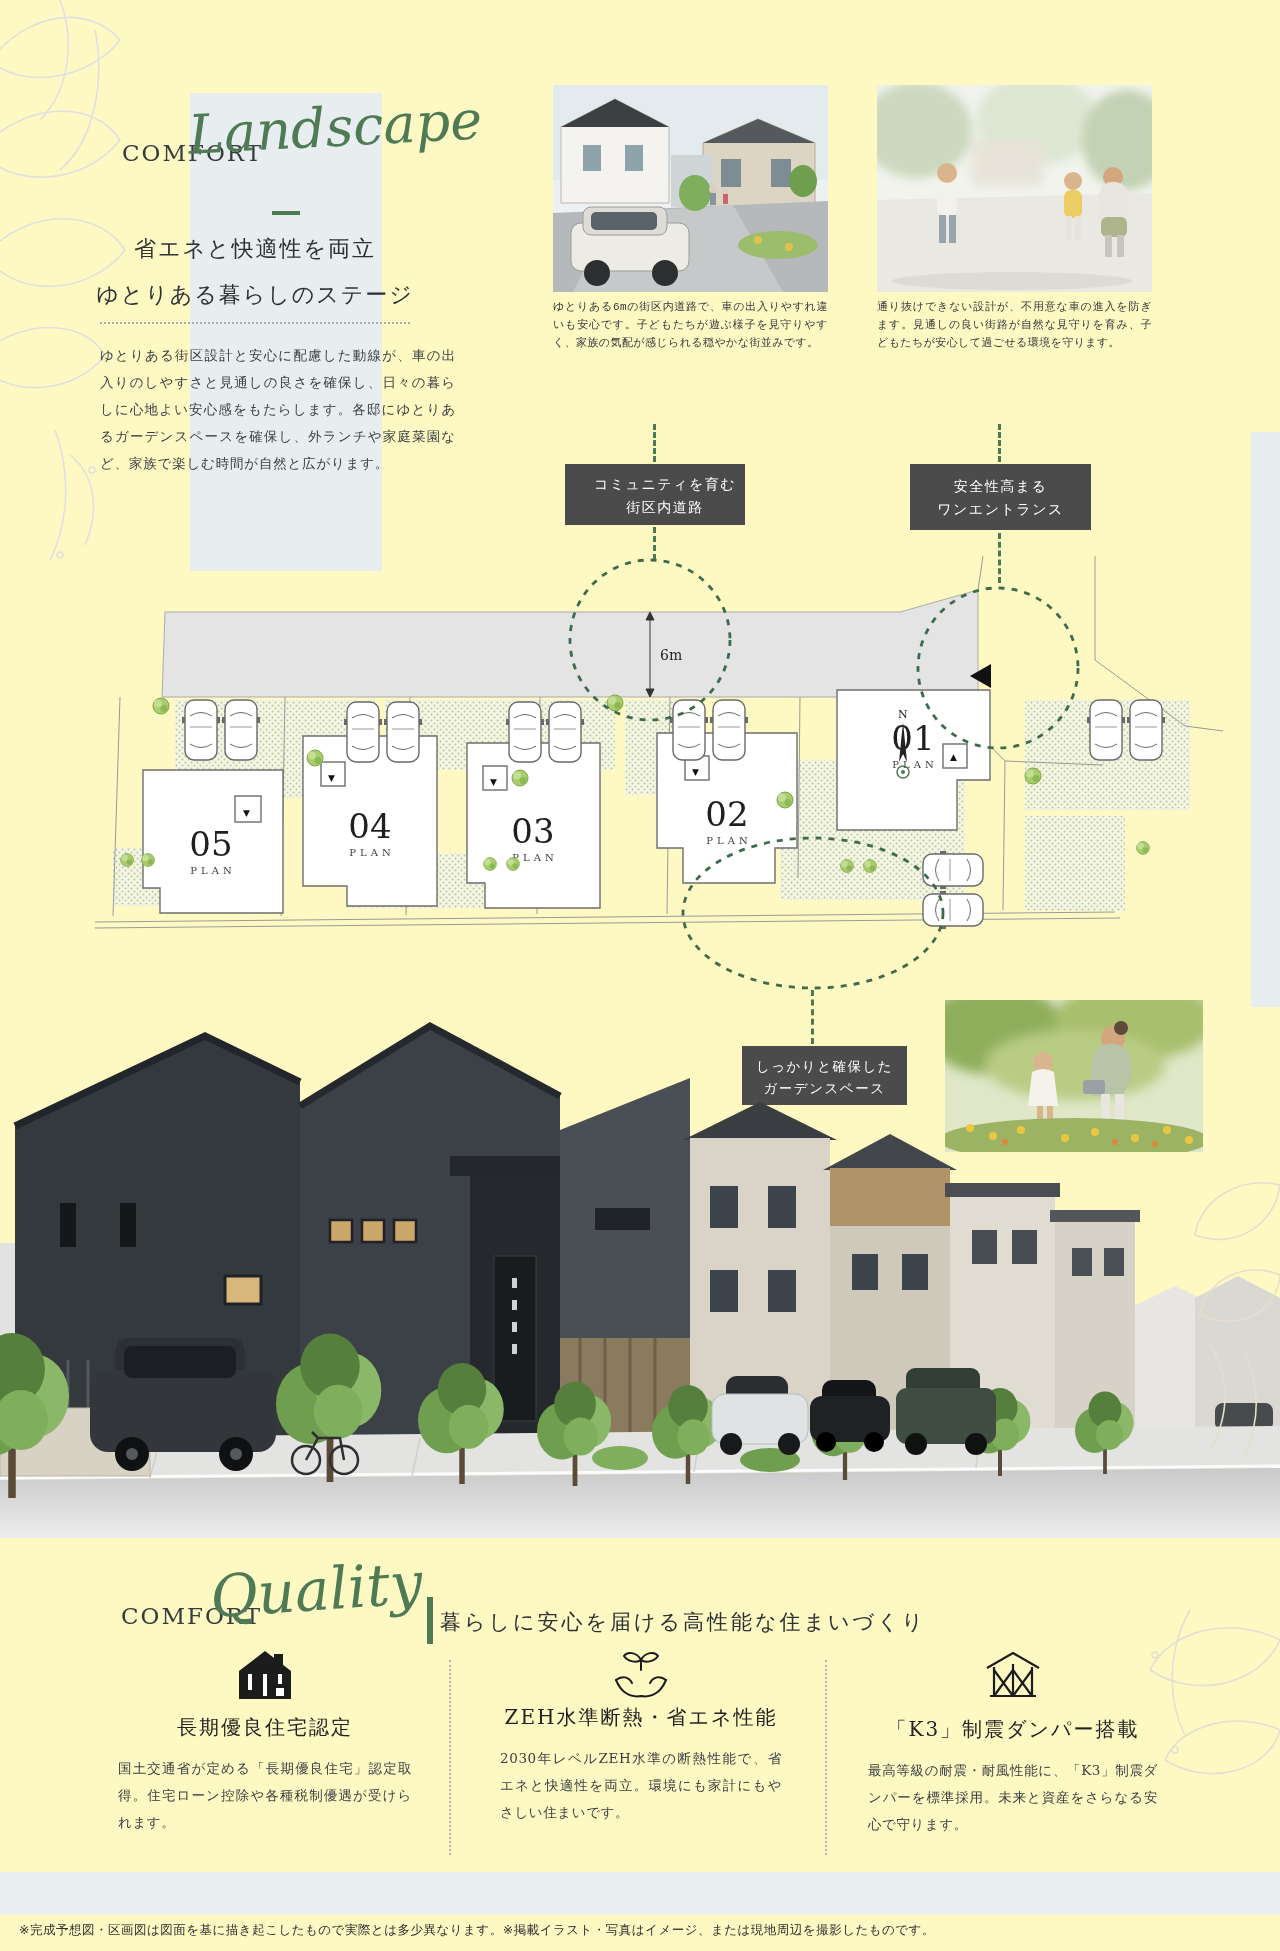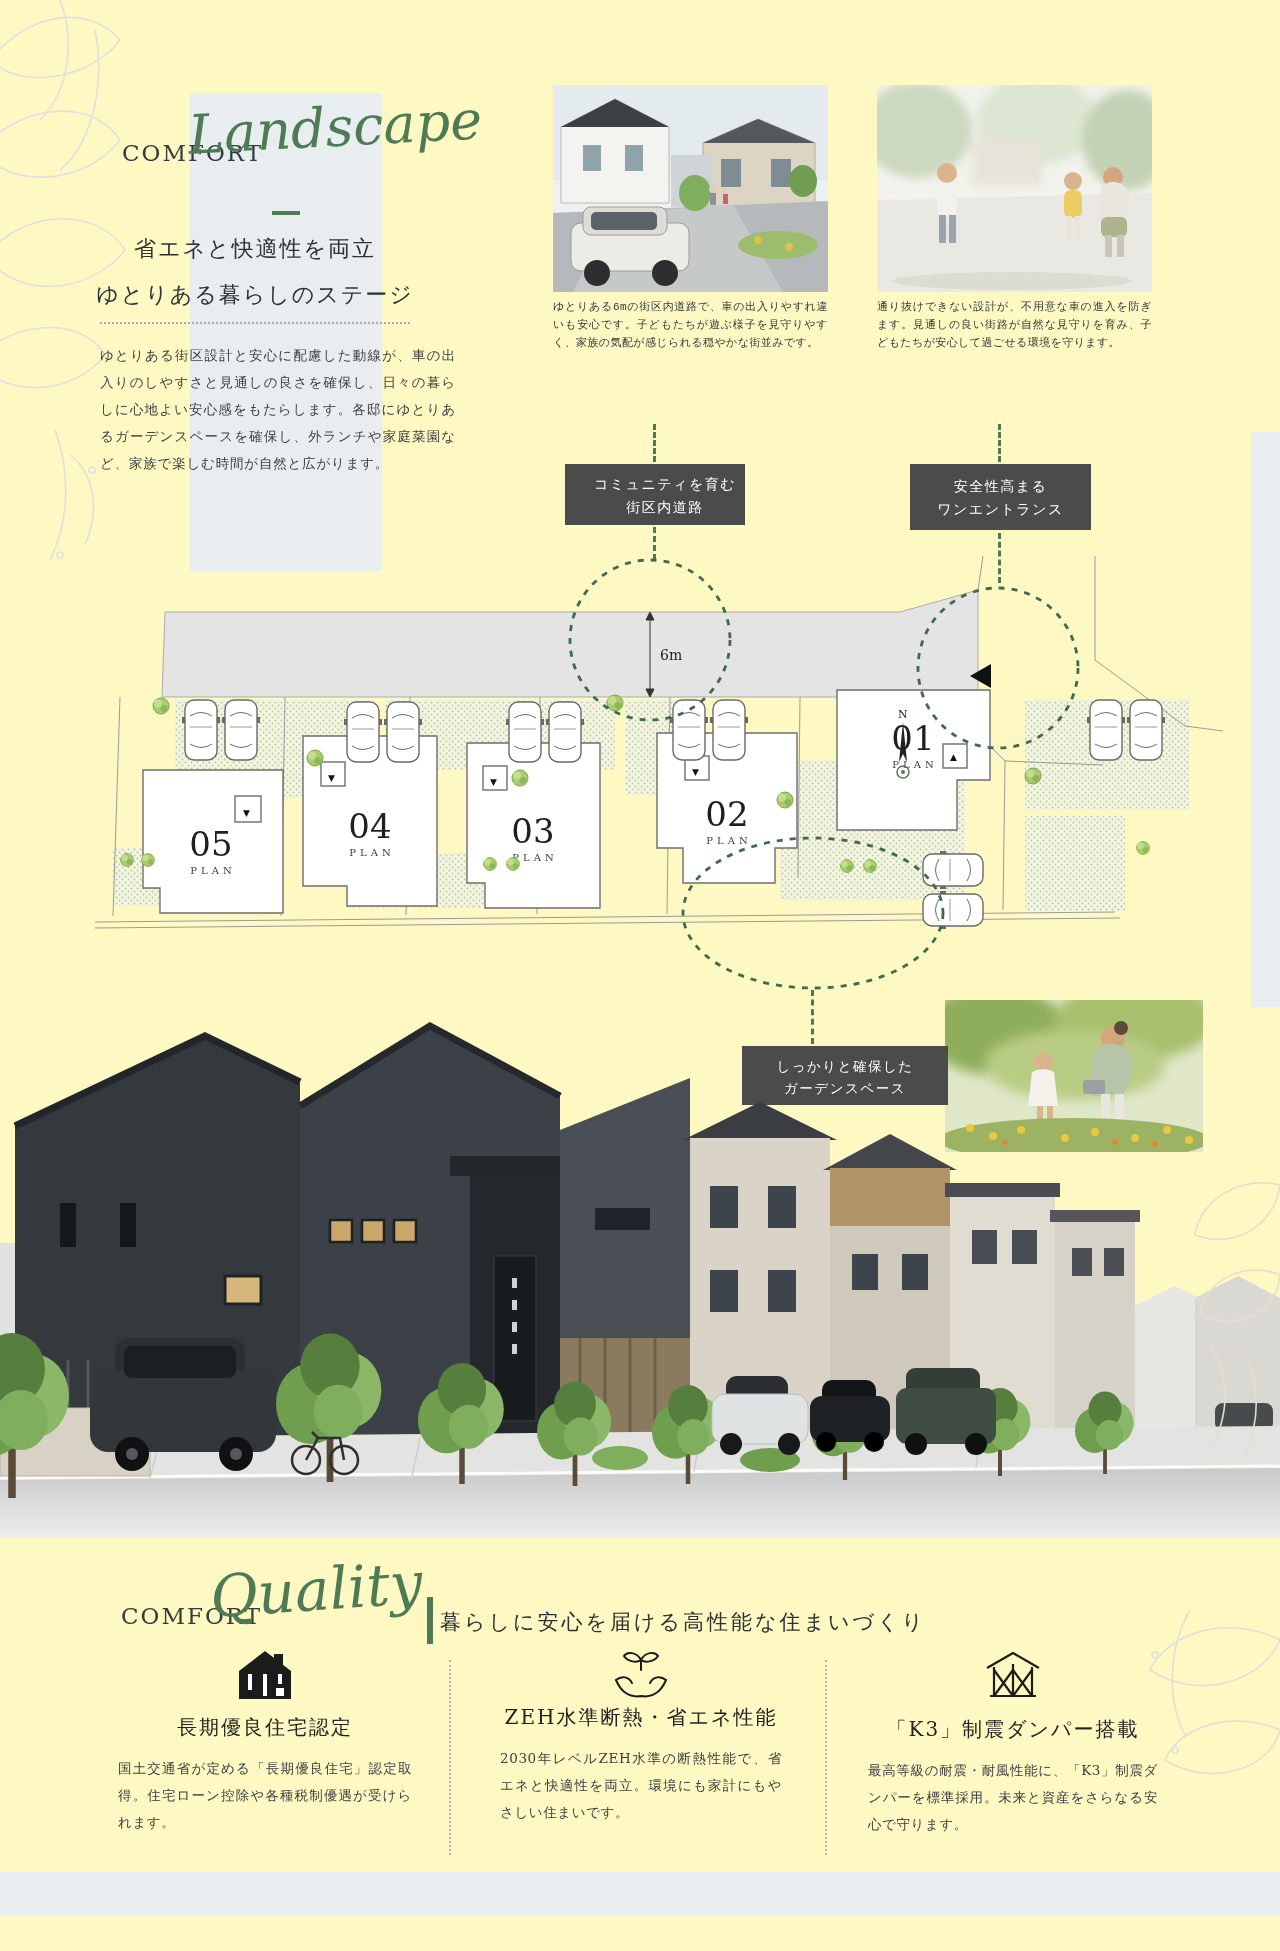--- a/index.html
+++ b/index.html
@@ -332,21 +332,21 @@
           <circle cx="244" cy="140" r="4"></circle>
       </g>
       <g fill="#d98a3c">
           <circle cx="60" cy="142" r="3"></circle>
           <circle cx="170" cy="142" r="3"></circle>
           <circle cx="210" cy="144" r="3"></circle>
         </g>
     </svg>
   </div>
 
-  <div class="abs callout" style="left:742px;top:1046px;width:206px;height:59px;font-size:13.5px;">
+  <div class="abs callout" style="left:742px;top:1046px;width:165px;height:59px;font-size:13.5px;">
     <div>しっかりと確保した</div>
     <div>ガーデンスペース</div>
   </div>
 
   <svg class="abs" style="left:0;top:1008px;" width="1280" height="530" viewBox="0 0 1280 530">
     <defs>
       <linearGradient id="roadg" x1="0" y1="0" x2="0" y2="1">
         <stop offset="0" stop-color="#c9c9c9"></stop>
           <stop offset="1" stop-color="#ededed"></stop>
       </linearGradient>
@@ -561,14 +561,15 @@
             <line x1="47" y1="20" x2="28" y2="46"></line>
           <line x1="5" y1="46" x2="51" y2="46"></line>
         </g>
       </svg>
     </div>
     <div class="feature-title" style="margin-top:12px;">「K3」制震ダンパー搭載</div>
     <div class="feature-body" style="margin-top:14px;">最高等級の耐震・耐風性能に、「K3」制震ダンパーを標準採用。未来と資産をさらなる安心で守ります。</div>
   </div>
 
   <div class="abs footer-band" style="left:0;top:1872px;width:1280px;height:43px;"></div>
+  <div class="abs footer-note" style="left:19px;top:1922px;width:1250px;">※完成予想図・区画図は図面を基に描き起こしたもので実際とは多少異なります。※掲載イラスト・写真はイメージ、または現地周辺を撮影したものです。</div>
 
 </div>
 
 </body></html>

